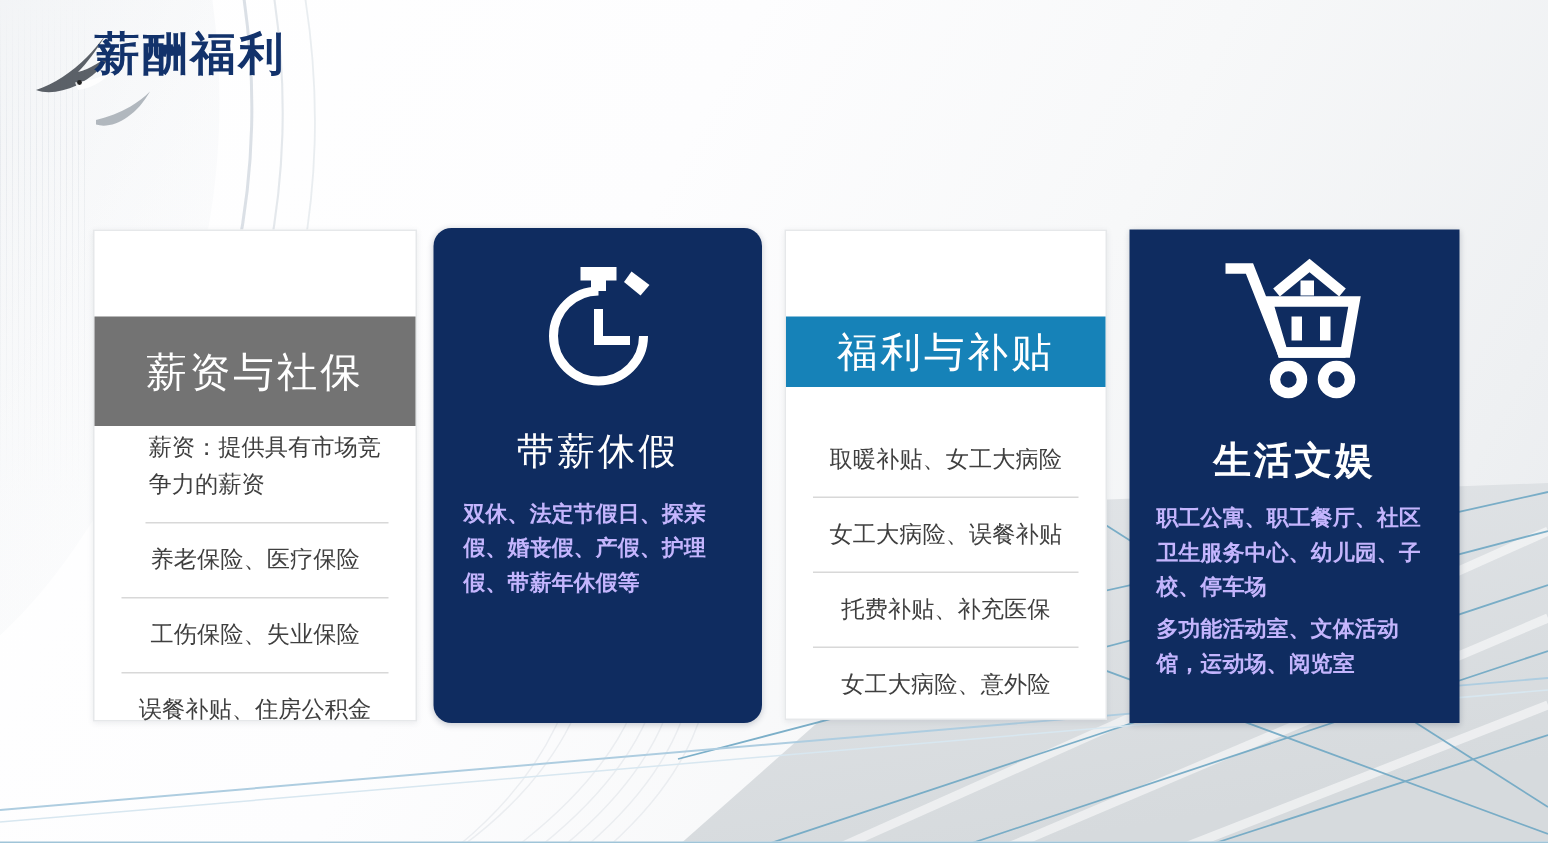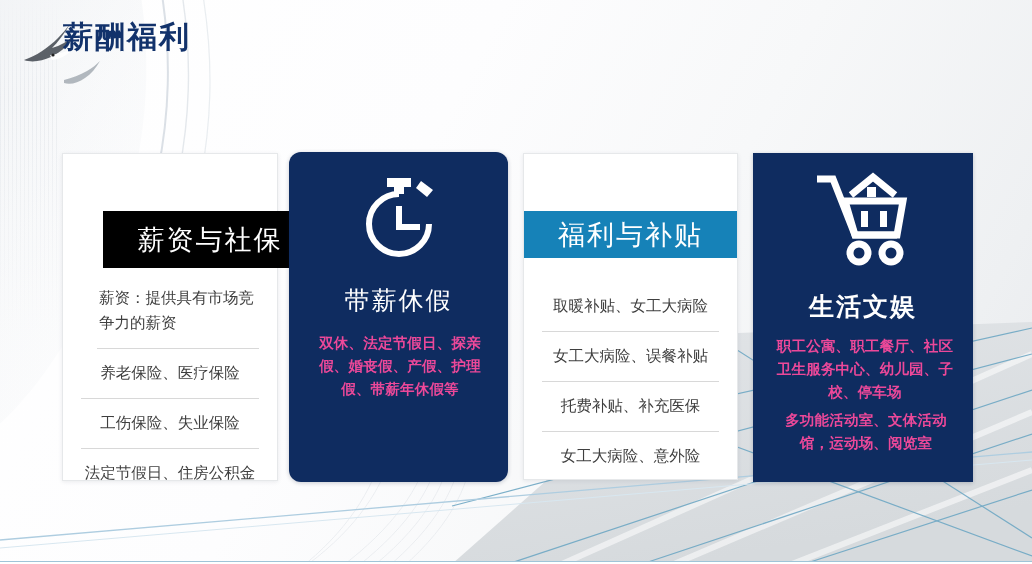--- a/index.html
+++ b/index.html
@@ -93,22 +93,22 @@
   .list .item:last-child{ border-bottom:none; }
   .list .item.lead{ text-align:left; padding-top:10px;margin-left:16px; }
 
   
   .icon-wrap{ position:absolute; left:0; width:100%; display:flex; justify-content:center; }
   .dark-title{
     position:absolute; left:0; width:100%; text-align:center;
     color:#ffffff; font-size:25px; letter-spacing:2px; line-height:32px;
   }
   .dark-body{
-    position:absolute; color:#ec4899; font-size:14.5px; font-weight:bold;
-    line-height:23px; letter-spacing:.2px; text-align:center;
+    position:absolute; color:#c4b5fd; font-size:14.5px; font-weight:bold;
+    line-height:23px; letter-spacing:.2px; text-align:left;
   }
   .dark-body + .dark-body{ margin-top:0; }
 </style>
 </head>
 <body>
 
 <div id="slide">
 
   <div class="hatch-left"></div>
 
@@ -181,28 +181,28 @@
       <path d="M18,52 C30,48 42,40 52,30 C56,26 60,21 64,16 C58,26 52,34 46,40 C54,38 62,33 70,26 C64,36 55,44 45,49 C36,53 26,55 18,52 Z" fill="#4a5058" opacity=".9"></path>
       <path d="M44,47 C52,46 60,44 67,41 C62,47 54,51 46,52 Z" fill="#ffffff" opacity=".85"></path>
       <path d="M58,72 C66,70 74,67 81,63 C86,60 90,57 94,53 C90,60 85,66 79,70 C72,75 64,77 58,75 Z" fill="#9aa1aa" opacity=".75"></path>
       <circle cx="47" cy="47" r="1.6" fill="#222"></circle>
     </svg>
   </div>
 
   <div class="page-title">薪酬福利</div>
 
   <div class="card card-light" style="left:62px; top:153px; width:216px; height:328px;">
-    <div class="banner" style="top:57px; height:57px; background:#000000;margin-left:40px;">
+    <div class="banner" style="top:57px; height:73px; background:#737373;">
       <span>薪资与社保</span>
     </div>
     <div class="list" style="top:122px;">
       <div class="item lead">薪资：提供具有市场竞争力的薪资</div>
       <div class="item">养老保险、医疗保险</div>
       <div class="item">工伤保险、失业保险</div>
-      <div class="item">法定节假日、住房公积金</div>
+      <div class="item">误餐补贴、住房公积金</div>
     </div>
   </div>
 
   <div class="card card-dark" style="left:289px; top:152px; width:219px; height:330px;border-radius:12px;">
     <div class="icon-wrap" style="top:20px;">
       <svg width="96" height="96" viewBox="0 0 96 96">
 
         <path d="M48,22 A30,30 0 1,0 78,52" fill="none" stroke="#ffffff" stroke-width="6" stroke-linecap="butt"></path>
 
         <path d="M36,6 L60,6 L60,15 L53,15 L53,22 L43,22 L43,15 L36,15 Z" fill="#ffffff"></path>

